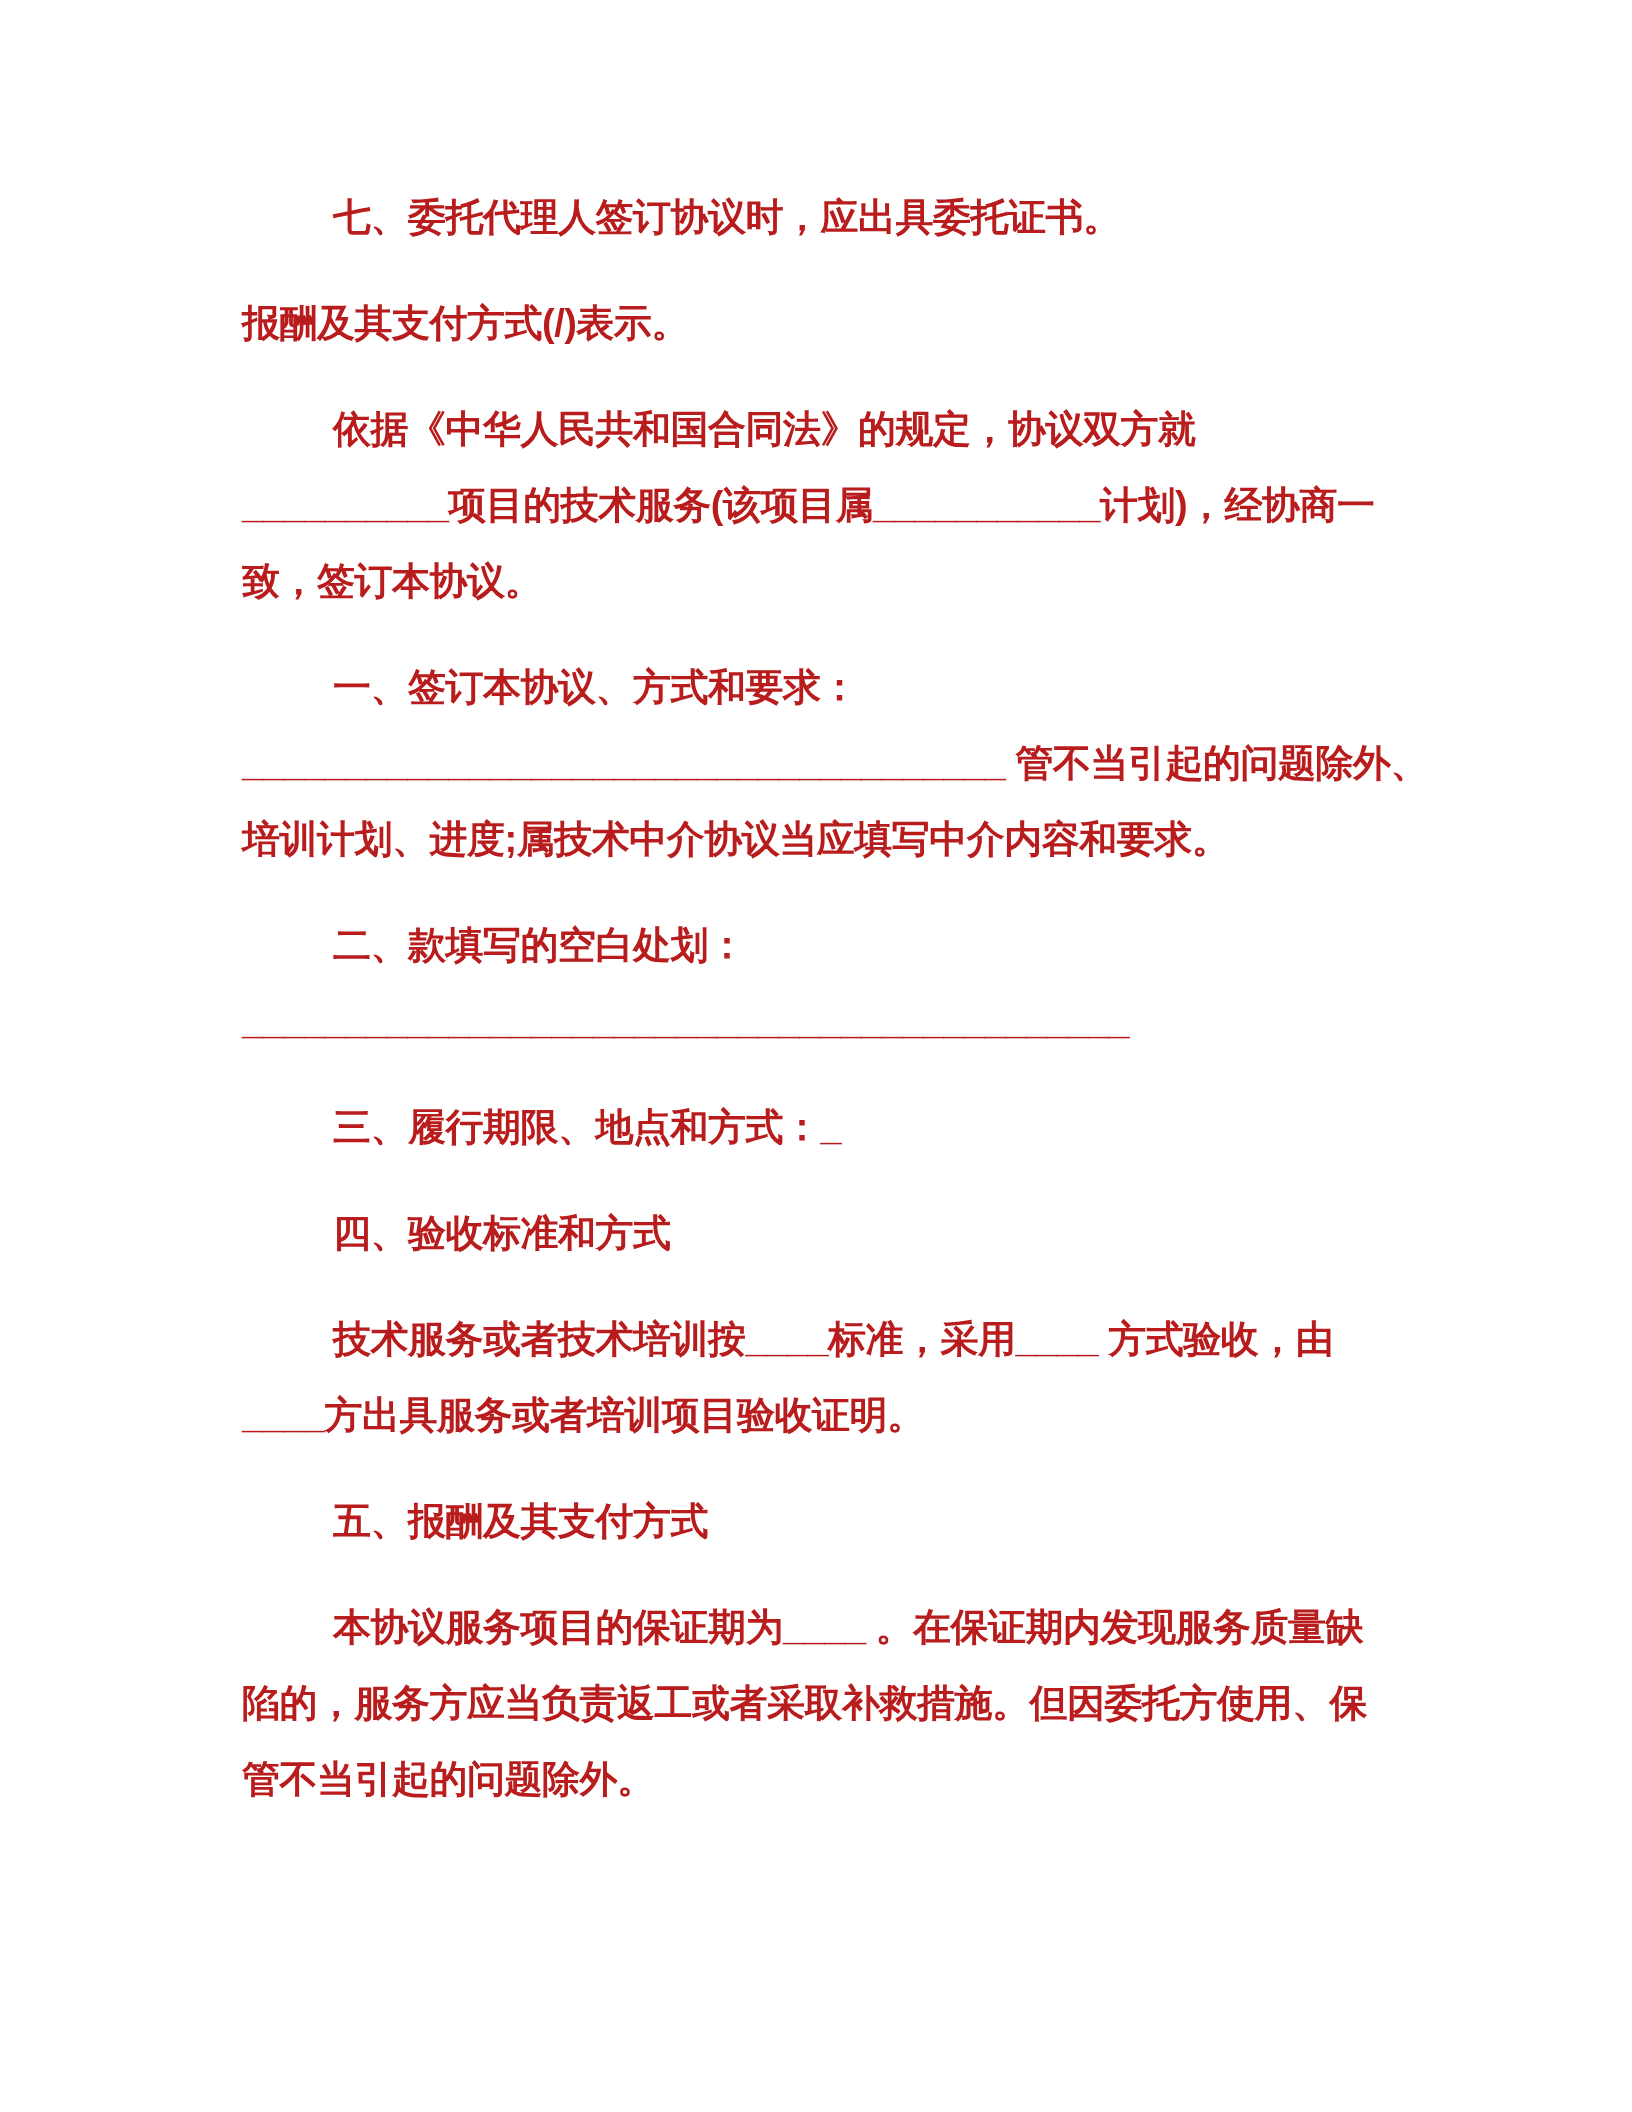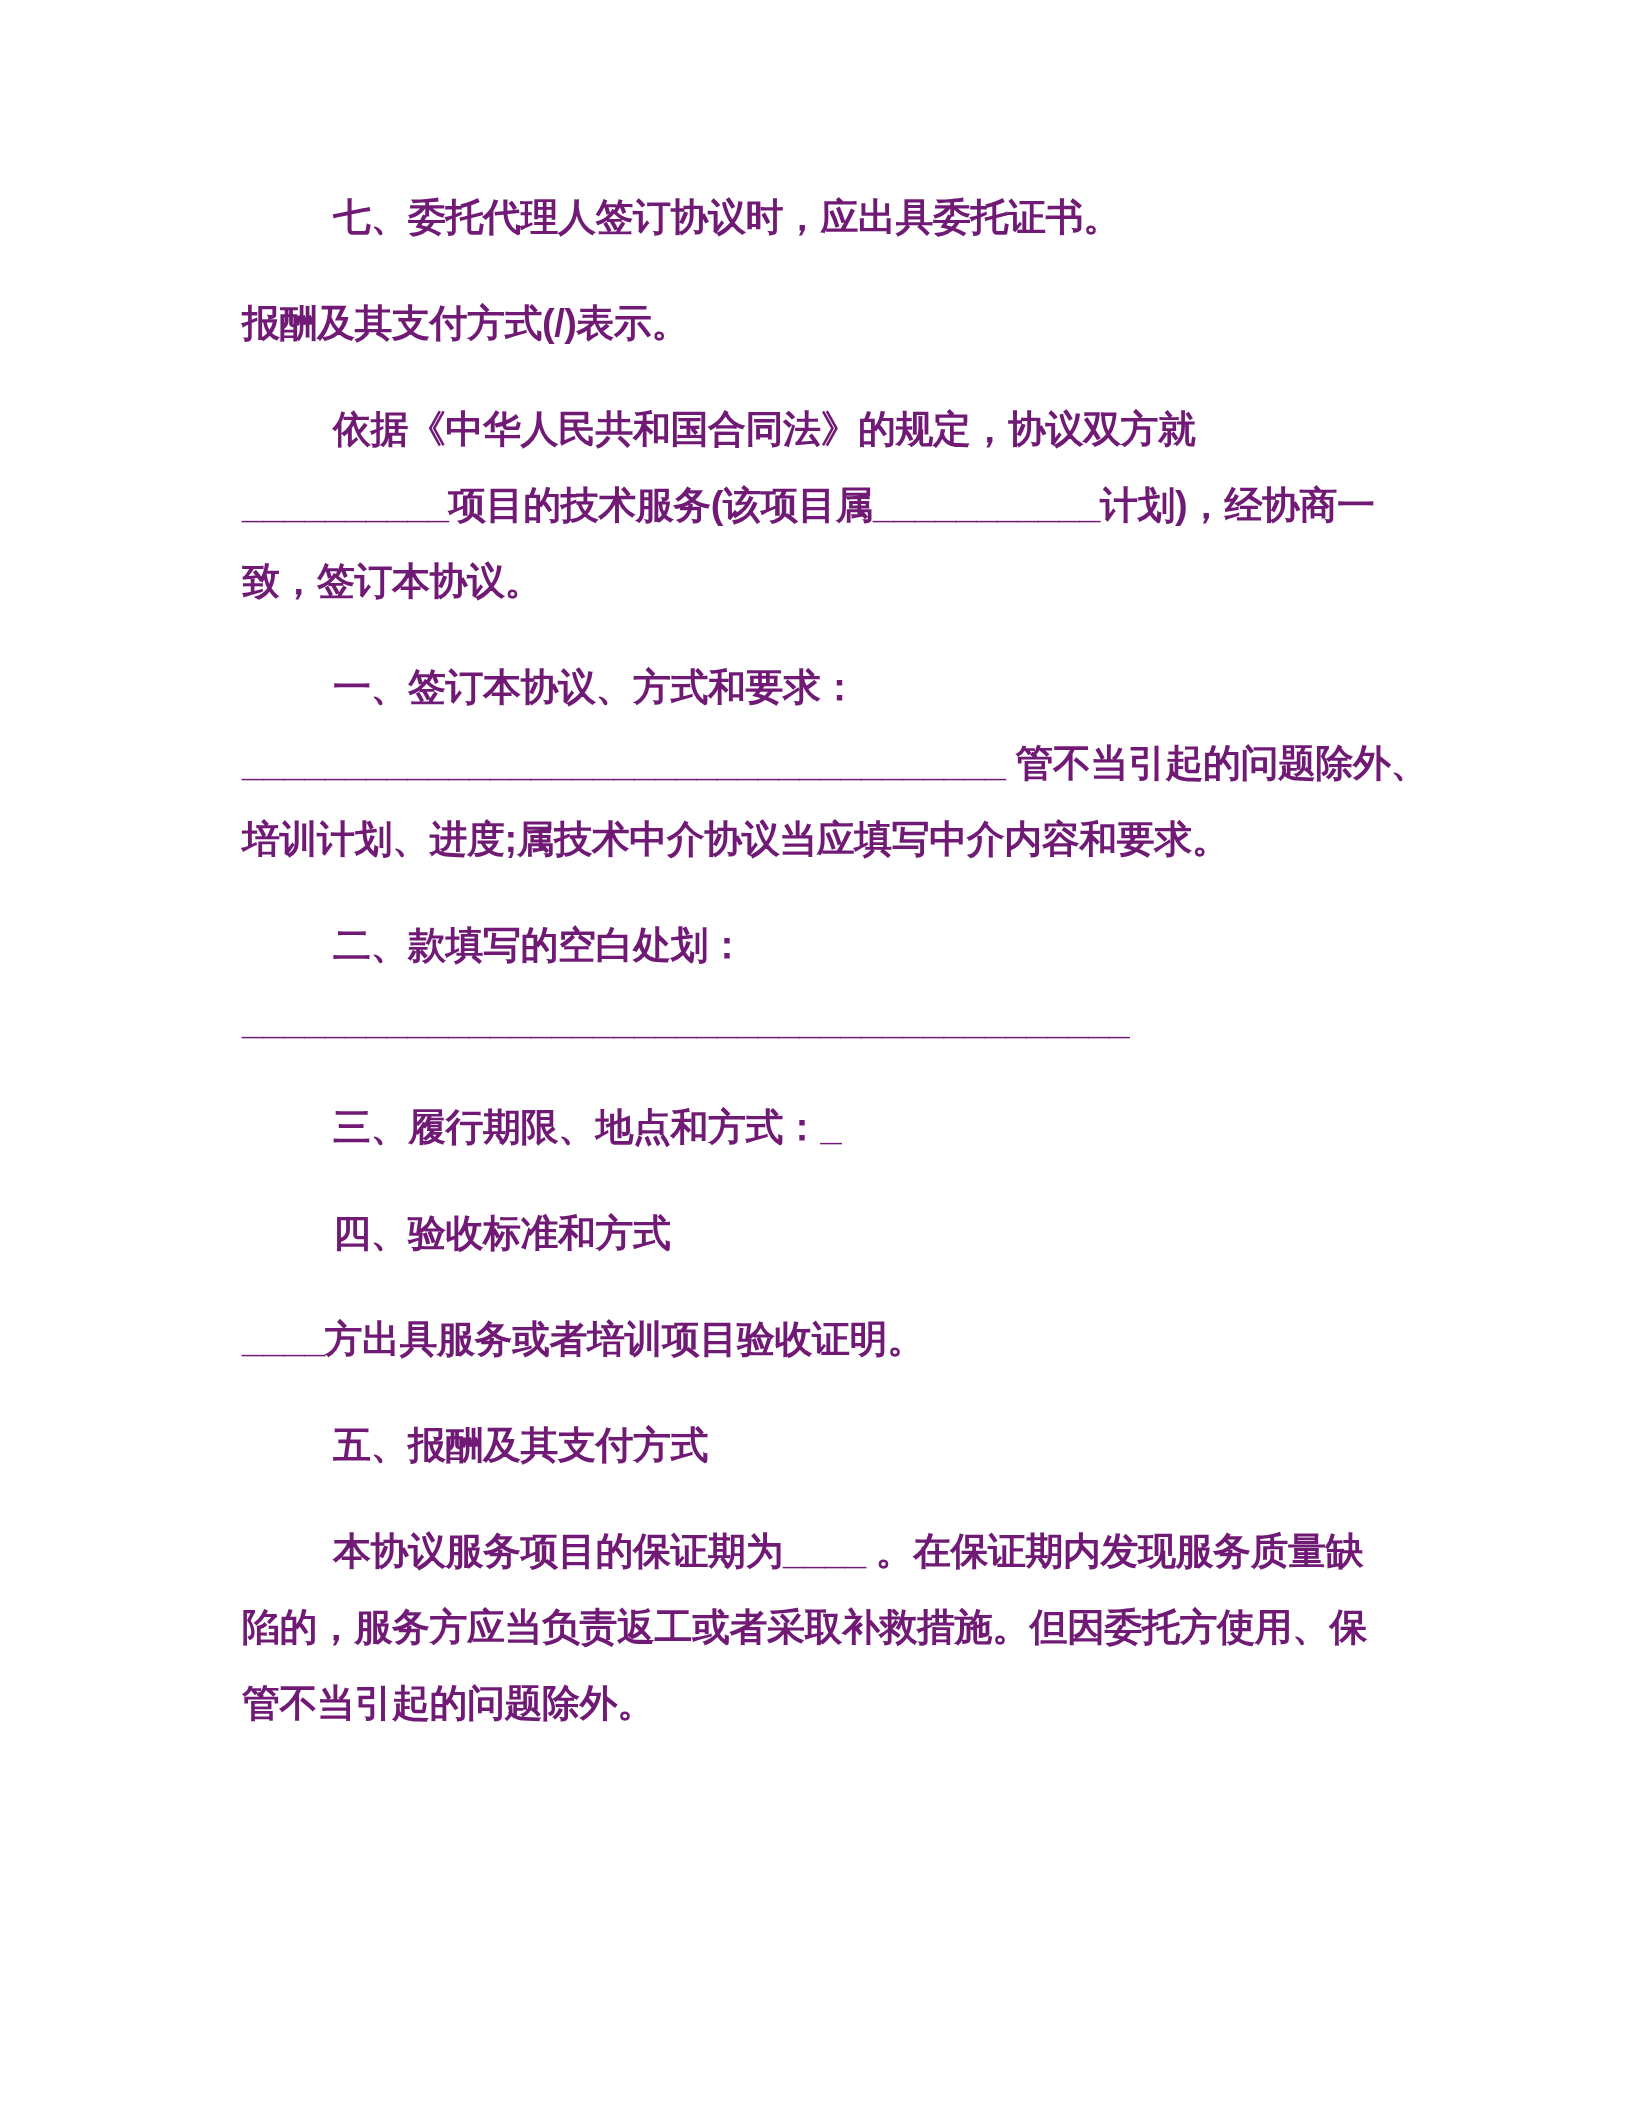--- a/index.html
+++ b/index.html
@@ -20,21 +20,21 @@
     top: 0;
     width: 1632px;
     height: 2112px;
     background: #ffffff;
   }
   .doc {
     position: absolute;
     left: 242px;
     top: 149px;
     width: 1160px;
-    color: #701a75;
+    color: #b91c1c;
     font-size: 38px;
     font-weight: 700;
     letter-spacing: -0.5px;
   }
   .para {
     margin: 30px 0 0 0;
   }
   .line {
     line-height: 76px;
     white-space: nowrap;
@@ -76,20 +76,21 @@
 
     <div class="para">
       <div class="line indent">三、履行期限、地点和方式：_</div>
     </div>
 
     <div class="para">
       <div class="line indent">四、验收标准和方式</div>
     </div>
 
     <div class="para">
+      <div class="line indent">技术服务或者技术培训按____标准，采用____ 方式验收，由</div>
       <div class="line">____方出具服务或者培训项目验收证明。</div>
     </div>
 
     <div class="para">
       <div class="line indent">五、报酬及其支付方式</div>
     </div>
 
     <div class="para">
       <div class="line indent">本协议服务项目的保证期为____ 。在保证期内发现服务质量缺</div>
       <div class="line">陷的，服务方应当负责返工或者采取补救措施。但因委托方使用、保</div>

